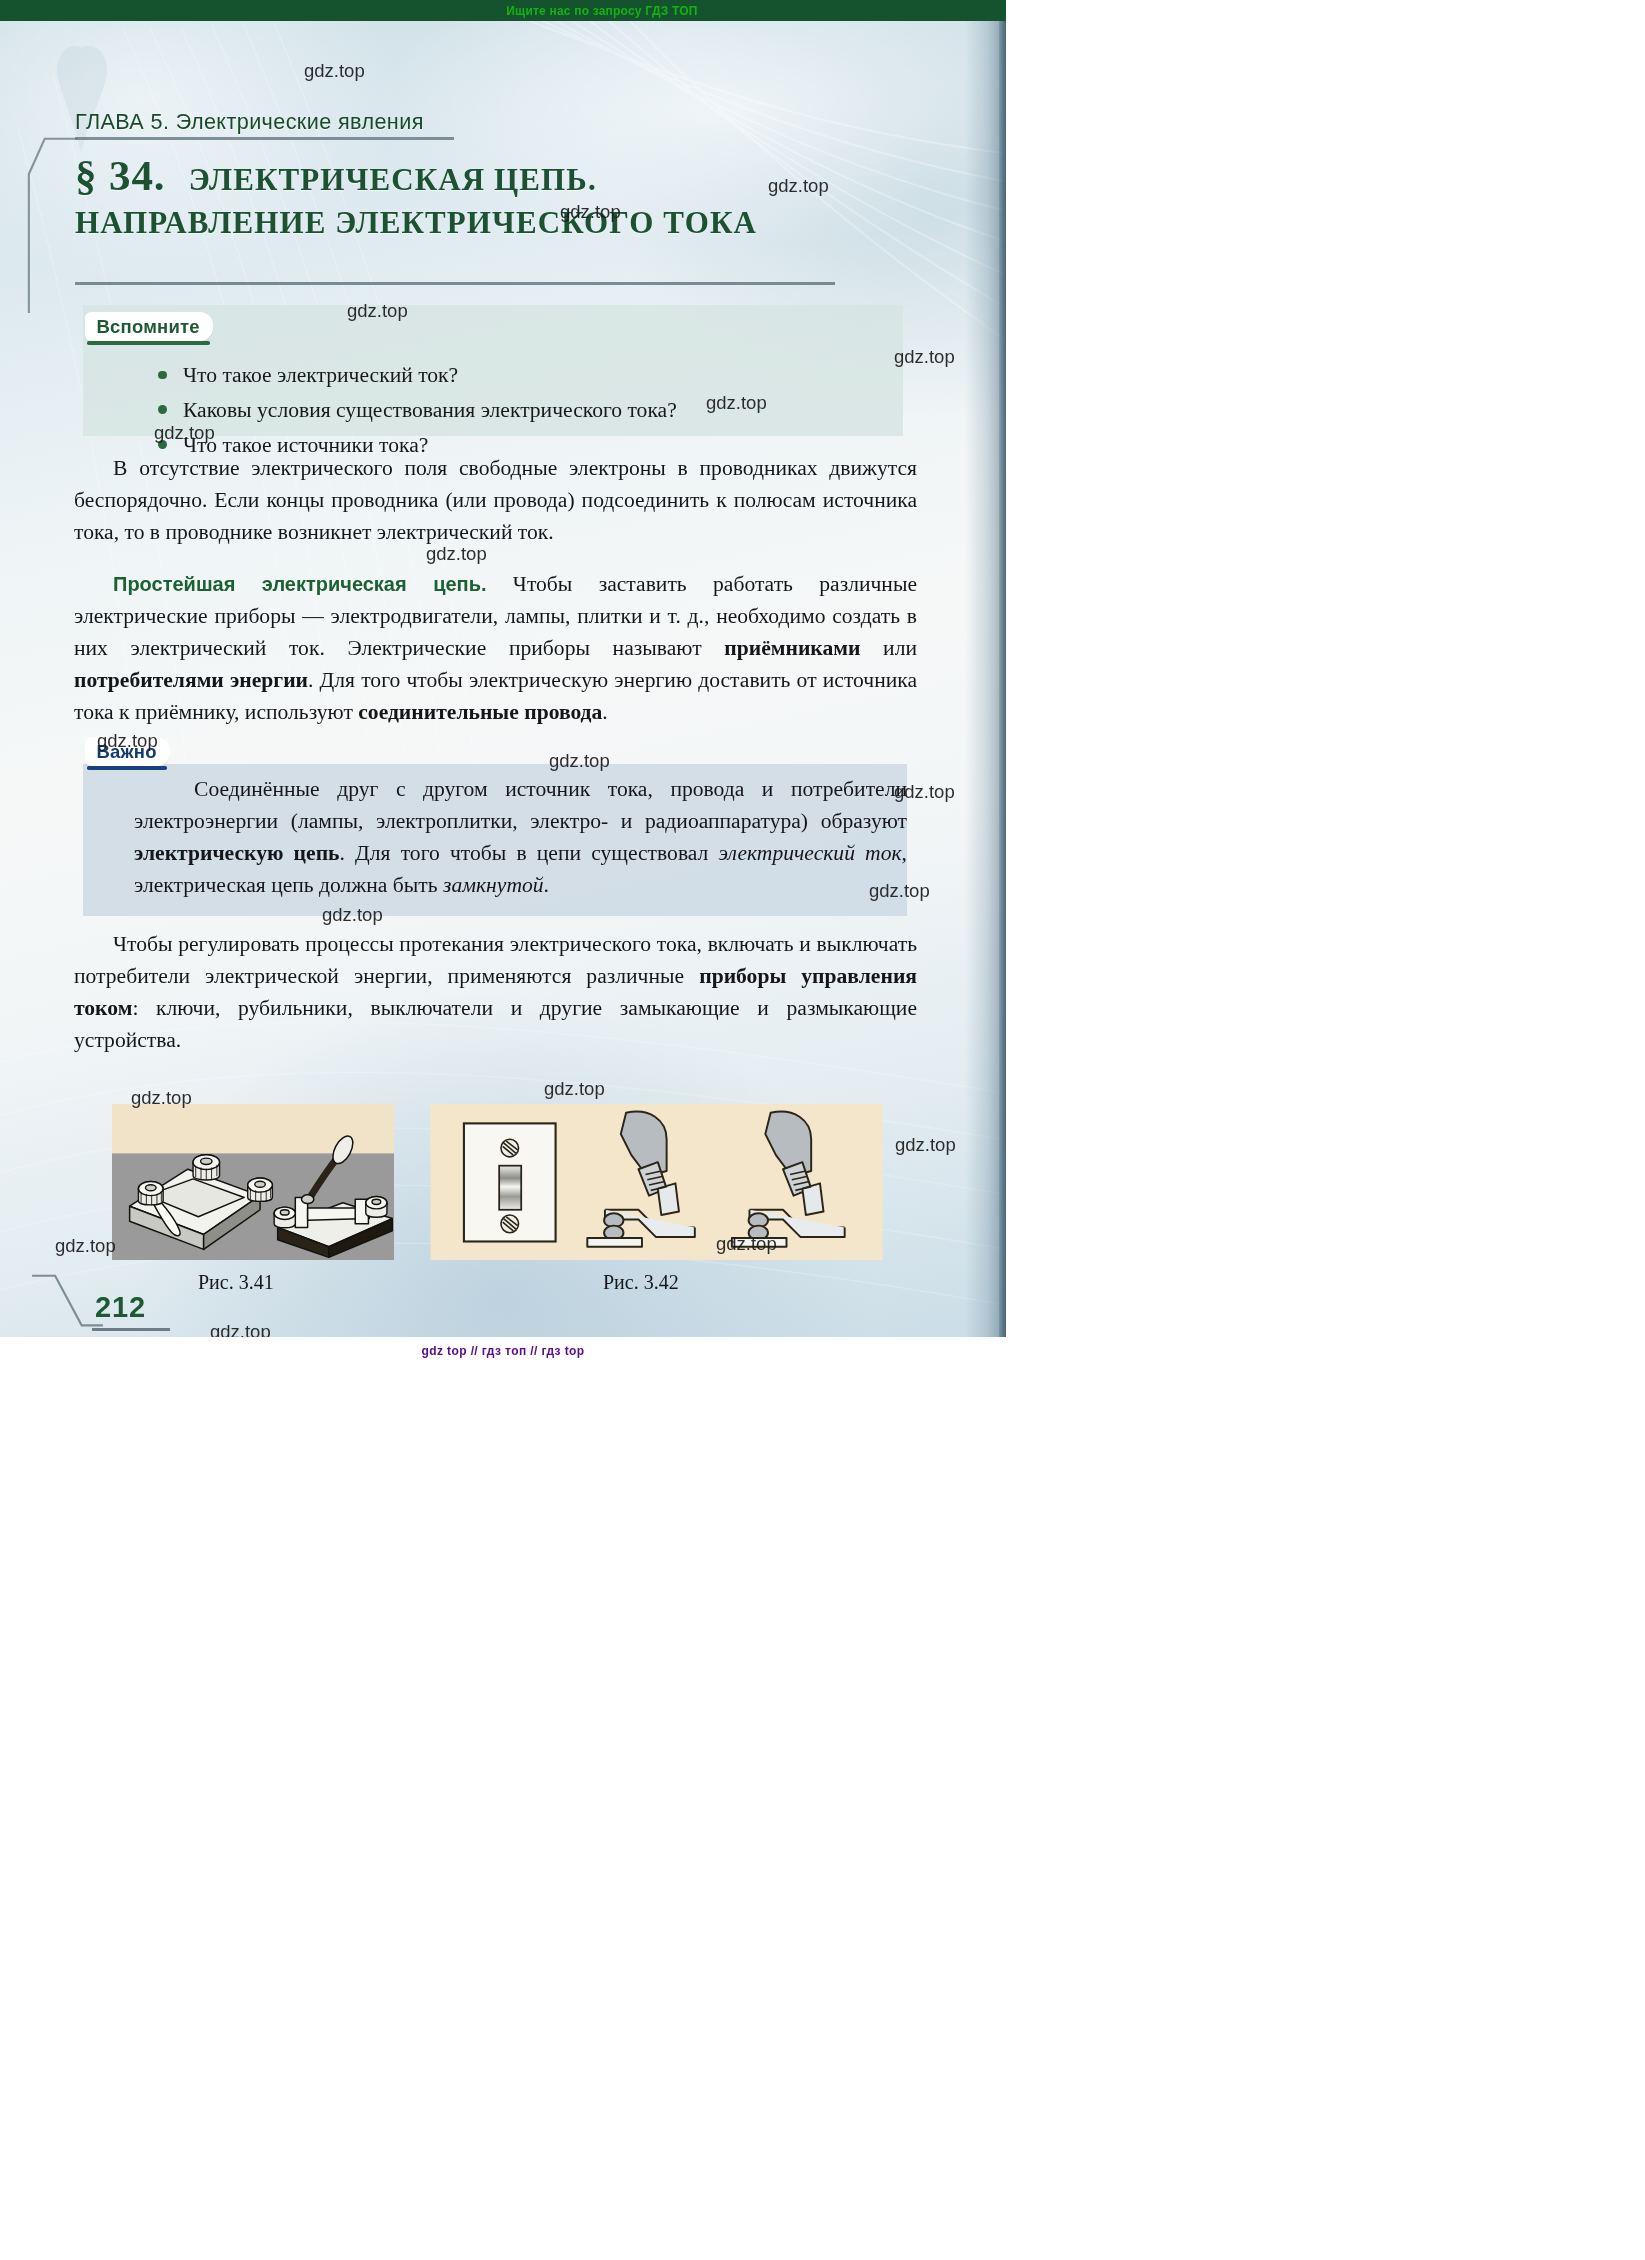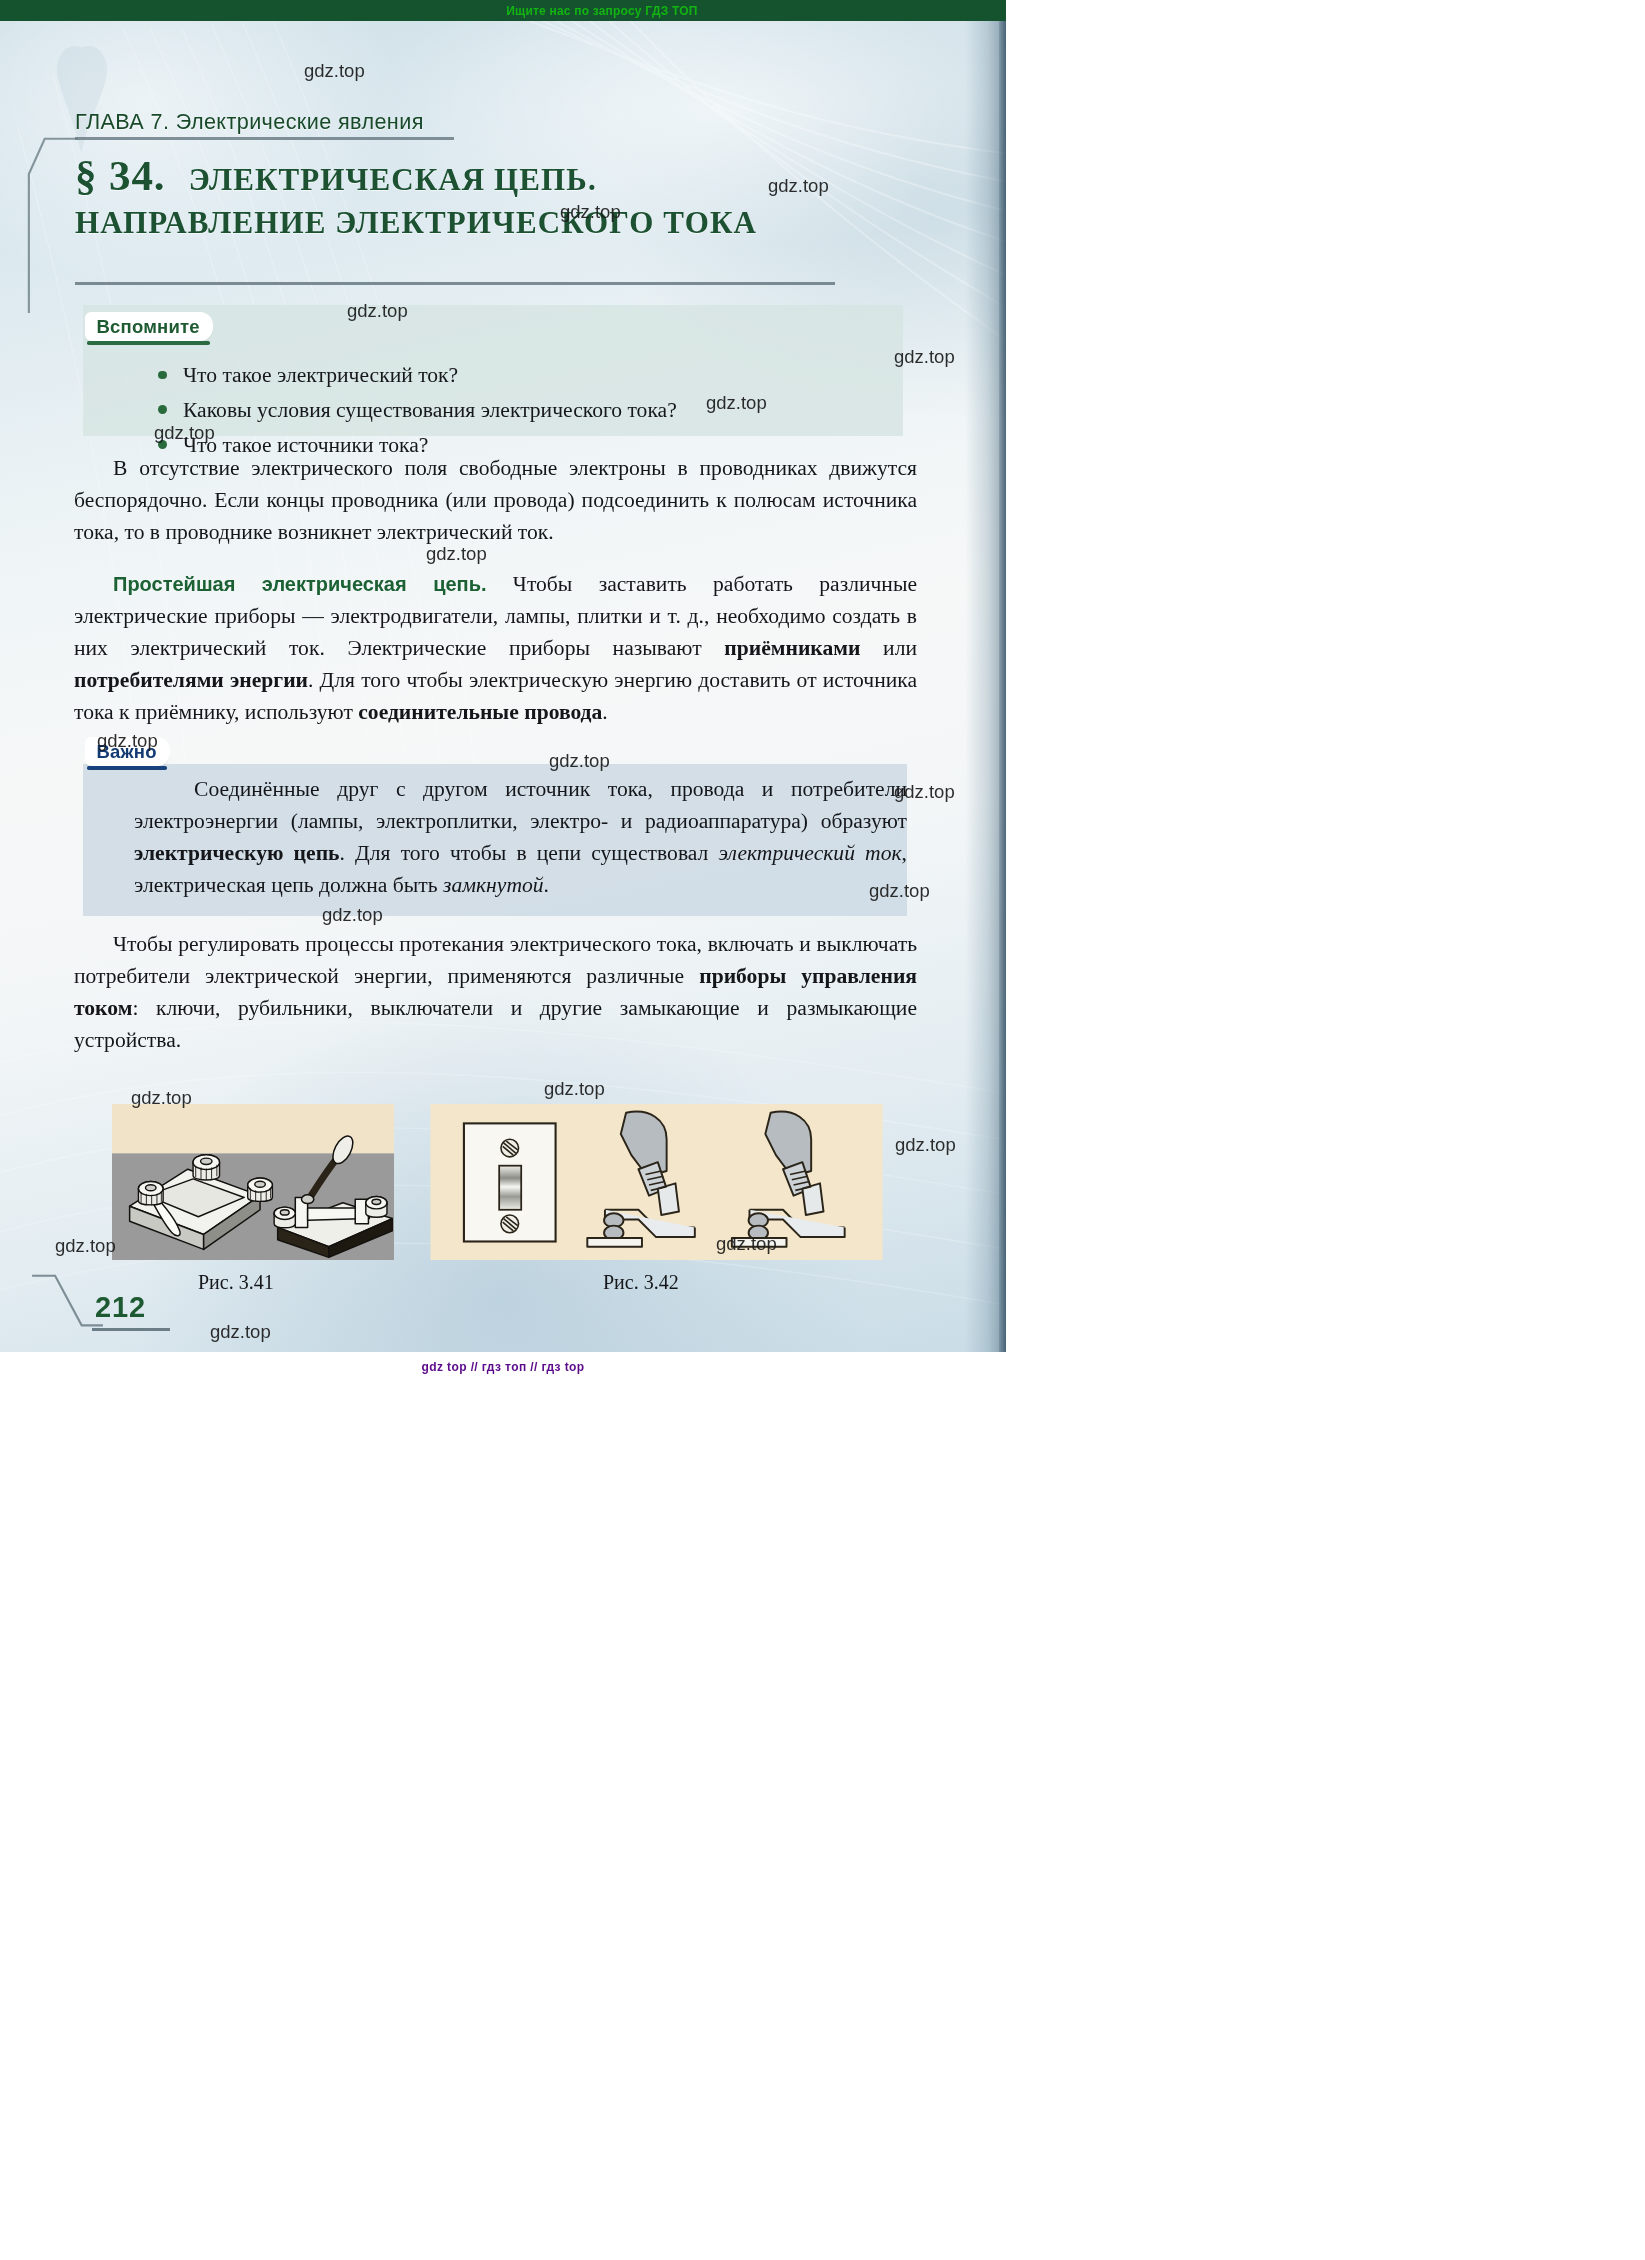--- a/index.html
+++ b/index.html
@@ -15,21 +15,21 @@
     position:absolute;left:0;top:0;width:1006px;height:21px;
     background:#14532d;z-index:40;
     display:flex;align-items:center;justify-content:center;
   }
   .promo-top span{
     font-family:"Liberation Sans",sans-serif;
     font-size:12px;font-weight:700;color:#12b312;letter-spacing:0.2px;
     margin-left:198px;
   }
   .promo-bottom{
-    position:absolute;left:0;bottom:0;width:1006px;height:28px;
+    position:absolute;left:0;bottom:16px;width:1006px;height:28px;
     background:#ffffff;z-index:40;
     display:flex;align-items:center;justify-content:center;
   }
   .promo-bottom span{
     font-family:"Liberation Sans",sans-serif;
     font-size:12px;font-weight:600;color:#5c0b8a;letter-spacing:0.4px;
   }
 
   
   .page{
@@ -246,21 +246,21 @@
       <polygon points="1258,404 1290,404 1274,444"></polygon>
     </g>
     <polygon points="1252,404 1284,404 1268,446" fill="#dfe9ee" opacity=".8"></polygon>
   </svg>
   <div class="softbloom"></div>
 
   <svg class="bracket" viewBox="0 0 60 200">
     <path d="M58 2 L20 2 L2 42 L2 200" stroke="#6c7e86" stroke-width="2.4" fill="none" opacity=".8"></path>
   </svg>
 
-  <div class="chapter">ГЛАВА 7. Электрические явления</div>
+  <div class="chapter">ГЛАВА 5. Электрические явления</div>
   <div class="chapter-rule"></div>
 
   <div class="sec-title">
     <span class="l1">
       <span class="num">§ 34.</span>
       <span class="num">&nbsp;&nbsp;</span>
       <span class="caps">Электрическая цепь.</span>
     </span>
     <span class="l2">
       <span class="caps">Направление электрического тока</span>

